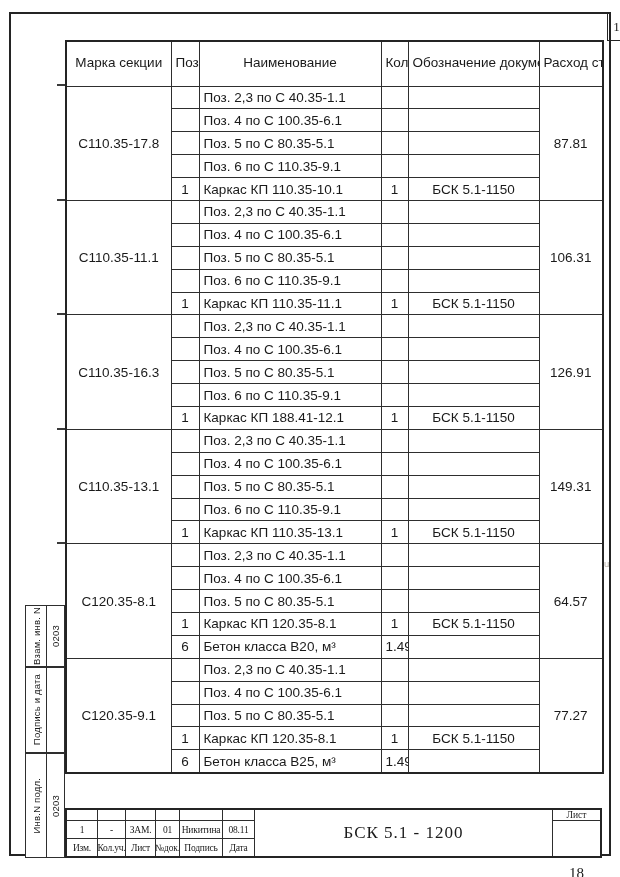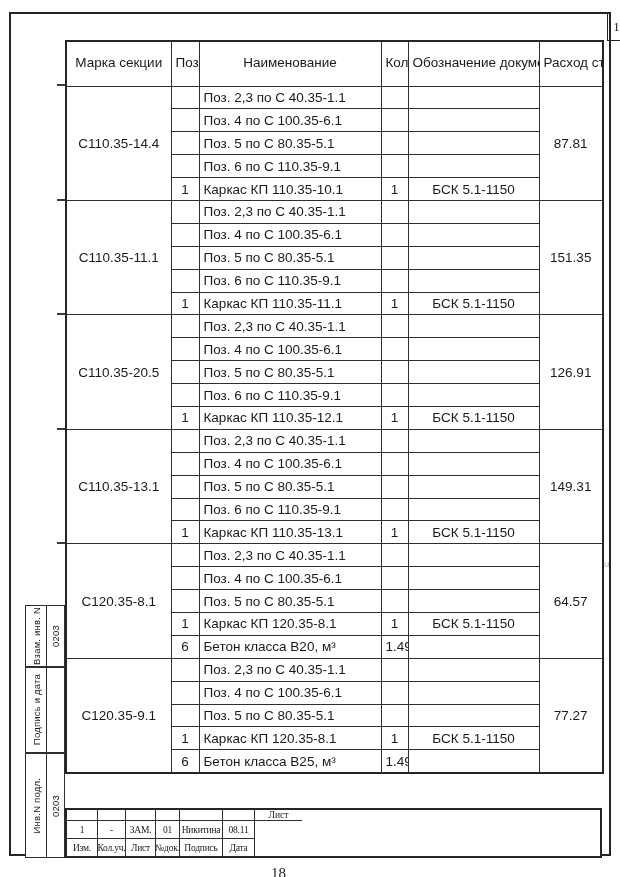--- a/index.html
+++ b/index.html
@@ -91,21 +91,21 @@
         <th class="h">Поз.</th>
         <th class="h">Наименование</th>
         <th class="h">Кол.</th>
         <th class="h">Обозначение документа</th>
         <th class="h">Расход стали, кг</th>
       </tr>
     </thead>
 
     <tbody>
       <tr>
-        <td class="c-mark" rowspan="5">С110.35-14.4</td>
+        <td class="c-mark" rowspan="5">С110.35-17.8</td>
         <td class="c-pos"></td>
         <td class="c-name">Поз. 2,3 по С 40.35-1.1</td>
         <td class="c-qty"></td>
         <td class="c-doc"></td>
         <td class="c-steel" rowspan="5">87.81</td>
       </tr>
       <tr>
         <td class="c-pos"></td>
         <td class="c-name">Поз. 4 по С 100.35-6.1</td>
         <td class="c-qty"></td>
@@ -131,21 +131,21 @@
       </tr>
     </tbody>
 
     <tbody>
       <tr>
         <td class="c-mark" rowspan="5">С110.35-11.1</td>
         <td class="c-pos"></td>
         <td class="c-name">Поз. 2,3 по С 40.35-1.1</td>
         <td class="c-qty"></td>
         <td class="c-doc"></td>
-        <td class="c-steel" rowspan="5">151.35</td>
+        <td class="c-steel" rowspan="5">106.31</td>
       </tr>
       <tr>
         <td class="c-pos"></td>
         <td class="c-name">Поз. 4 по С 100.35-6.1</td>
         <td class="c-qty"></td>
         <td class="c-doc"></td>
       </tr>
       <tr>
         <td class="c-pos"></td>
         <td class="c-name">Поз. 5 по С 80.35-5.1</td>
@@ -161,21 +161,21 @@
       <tr>
         <td class="c-pos">1</td>
         <td class="c-name">Каркас КП 110.35-11.1</td>
         <td class="c-qty">1</td>
         <td class="c-doc">БСК 5.1-1150</td>
       </tr>
     </tbody>
 
     <tbody>
       <tr>
-        <td class="c-mark" rowspan="5">С110.35-20.5</td>
+        <td class="c-mark" rowspan="5">С110.35-16.3</td>
         <td class="c-pos"></td>
         <td class="c-name">Поз. 2,3 по С 40.35-1.1</td>
         <td class="c-qty"></td>
         <td class="c-doc"></td>
         <td class="c-steel" rowspan="5">126.91</td>
       </tr>
       <tr>
         <td class="c-pos"></td>
         <td class="c-name">Поз. 4 по С 100.35-6.1</td>
         <td class="c-qty"></td>
@@ -188,21 +188,21 @@
         <td class="c-doc"></td>
       </tr>
       <tr>
         <td class="c-pos"></td>
         <td class="c-name">Поз. 6 по С 110.35-9.1</td>
         <td class="c-qty"></td>
         <td class="c-doc"></td>
       </tr>
       <tr>
         <td class="c-pos">1</td>
-        <td class="c-name">Каркас КП 110.35-12.1</td>
+        <td class="c-name">Каркас КП 188.41-12.1</td>
         <td class="c-qty">1</td>
         <td class="c-doc">БСК 5.1-1150</td>
       </tr>
     </tbody>
 
     <tbody>
       <tr>
         <td class="c-mark" rowspan="5">С110.35-13.1</td>
         <td class="c-pos"></td>
         <td class="c-name">Поз. 2,3 по С 40.35-1.1</td>
@@ -349,19 +349,20 @@
       <div class="tc r">08.11</div>
 
       <div class="tc b">Изм.</div>
       <div class="tc b">Кол.уч.</div>
       <div class="tc b">Лист</div>
       <div class="tc b">№док.</div>
       <div class="tc b">Подпись</div>
       <div class="tc b r">Дата</div>
     </div>
 
+    <div class="tb-center">БСК 5.1 - 1200</div>
 
     <div class="tb-right">
       <div class="lh">Лист</div>
       <div class="ln">18</div>
     </div>
   </div>
 </div>
 
 </body></html>

